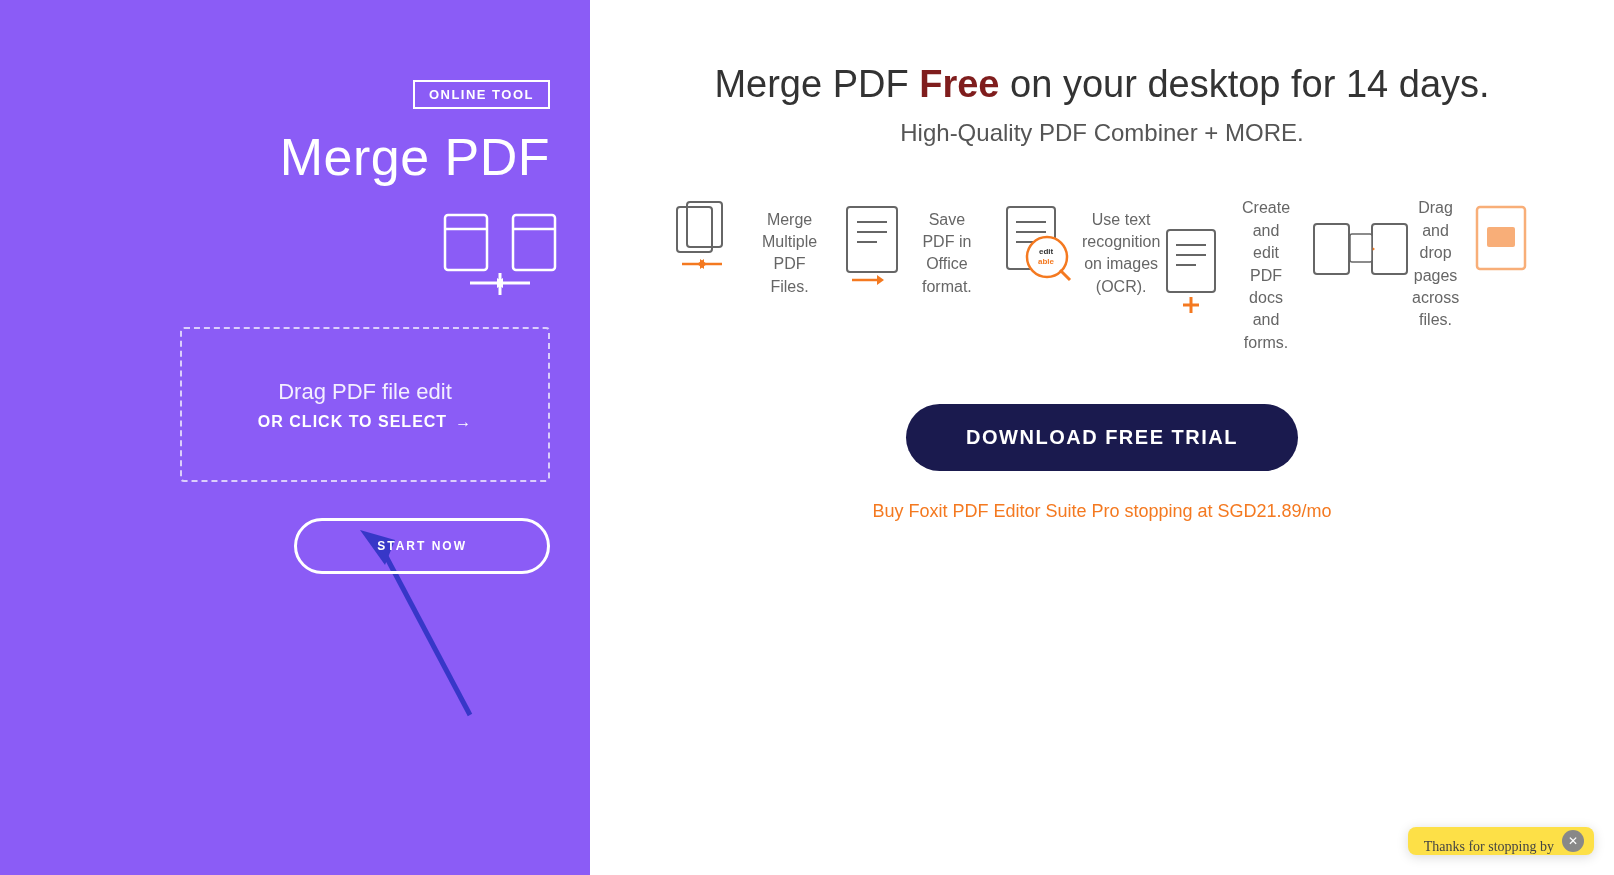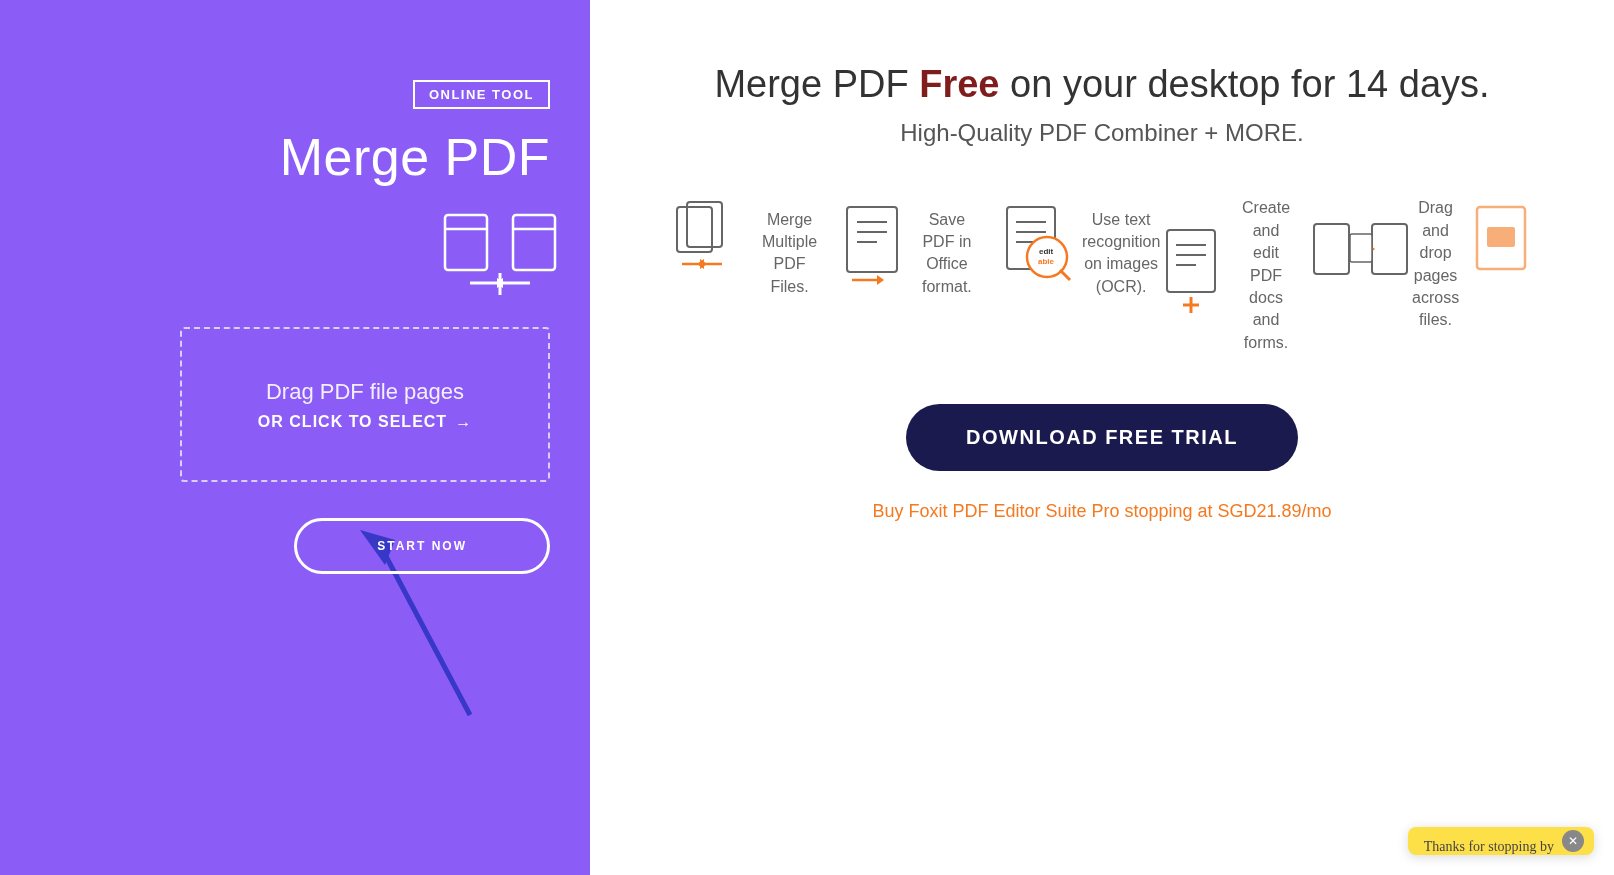--- a/index.html
+++ b/index.html
@@ -256,21 +256,21 @@
       <line x1="25" y1="68" x2="52" y2="68" stroke="white" stroke-width="3"></line>
       <polygon points="52,63 60,68 52,73" fill="white"></polygon>
       <line x1="85" y1="68" x2="58" y2="68" stroke="white" stroke-width="3"></line>
       <polygon points="58,63 50,68 58,73" fill="white"></polygon>
 
       <line x1="55" y1="58" x2="55" y2="80" stroke="white" stroke-width="3"></line>
     </svg>
   </div>
 
   <div class="drop-zone">
-    <div class="drop-zone-text">Drag PDF file pages</div>
+    <div class="drop-zone-text">Drag PDF file edit</div>
     <div class="drop-zone-click">
       <span>OR CLICK TO SELECT</span>
       <span>→</span>
     </div>
   </div>
 
   <div class="arrow-container">
     <svg width="180" height="250" viewBox="0 0 180 250">
 
       <line x1="140" y1="230" x2="50" y2="60" stroke="#3737c8" stroke-width="5"></line>

